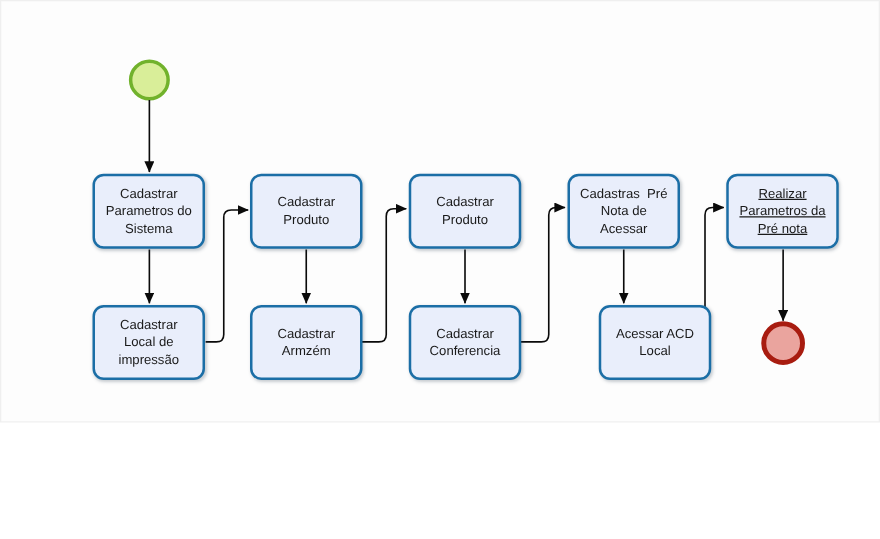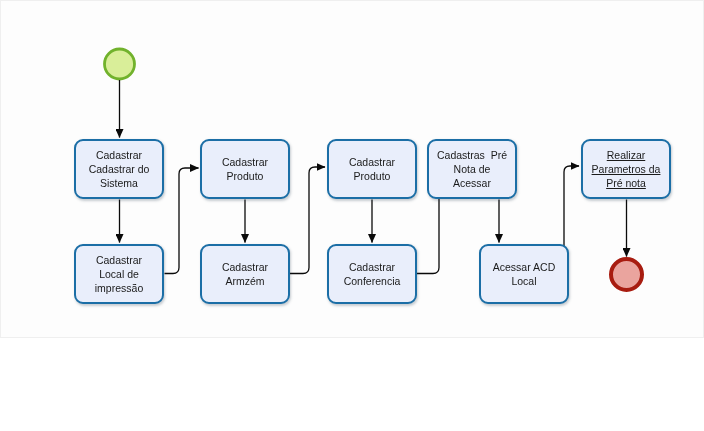--- a/index.html
+++ b/index.html
@@ -60,21 +60,21 @@
     cursor: default;
   }
   .task .tl { white-space: pre; }
   
   .t-c1r1 { left: 73px;  top: 138px; }
   .t-c1r2 { left: 73px;  top: 243px; }
   .t-c2r1 { left: 199px; top: 138px; }
   .t-c2r2 { left: 199px; top: 243px; }
   .t-c3r1 { left: 326px; top: 138px; }
   .t-c3r2 { left: 326px; top: 243px; }
-  .t-c4r1 { left: 426px; top: 138px; }
+  .t-c4r1 { left: 453px; top: 138px; }
   .t-c4r2 { left: 453px; top: 243px; margin-left: 25px; }
   .t-c5r1 { left: 580px; top: 138px; text-decoration: underline; }
 </style>
 </head>
 <body>
 
 <div class="canvas">
 
   <svg class="edges-layer" width="704" height="431" viewBox="0 0 704 431" xmlns="http://www.w3.org/2000/svg">
     <defs>
@@ -93,21 +93,21 @@
     <path class="edge" d="M288.5 272.5 H302 Q308 272.5 308 266.5 V172 Q308 166 314 166 H324" marker-end="url(#arrow)"></path>
     <path class="edge" d="M371 198.5 V241.5" marker-end="url(#arrow)"></path>
     <path class="edge" d="M415.5 272.5 H432 Q438 272.5 438 266.5 V171 Q438 165 444 165 H451" marker-end="url(#arrow)"></path>
     <path class="edge" d="M498 198.5 V241.5" marker-end="url(#arrow)"></path>
     <path class="edge" d="M543.5 272.5 H557 Q563 272.5 563 266.5 V171 Q563 165 569 165 H578" marker-end="url(#arrow)"></path>
     <path class="edge" d="M625.5 198.5 V255.5" marker-end="url(#arrow)"></path>
   </svg>
 
   <div class="task t-c1r1">
     <span class="tl">Cadastrar</span>
-    <span class="tl">Cadastrar do</span>
+    <span class="tl">Parametros do</span>
     <span class="tl">Sistema</span>
   </div>
 
   <div class="task t-c1r2">
     <span class="tl">Cadastrar</span>
     <span class="tl">Local de</span>
     <span class="tl">impressão</span>
   </div>
 
   <div class="task t-c2r1">

